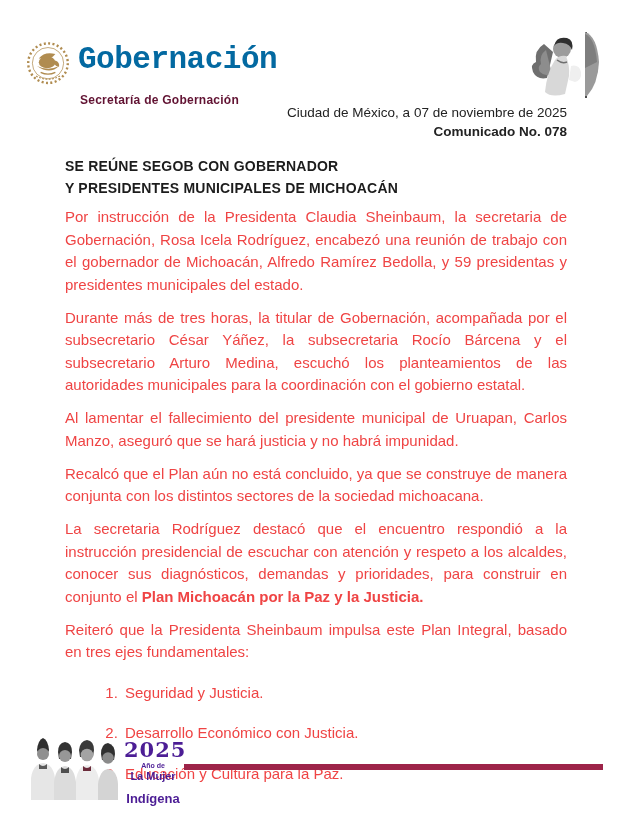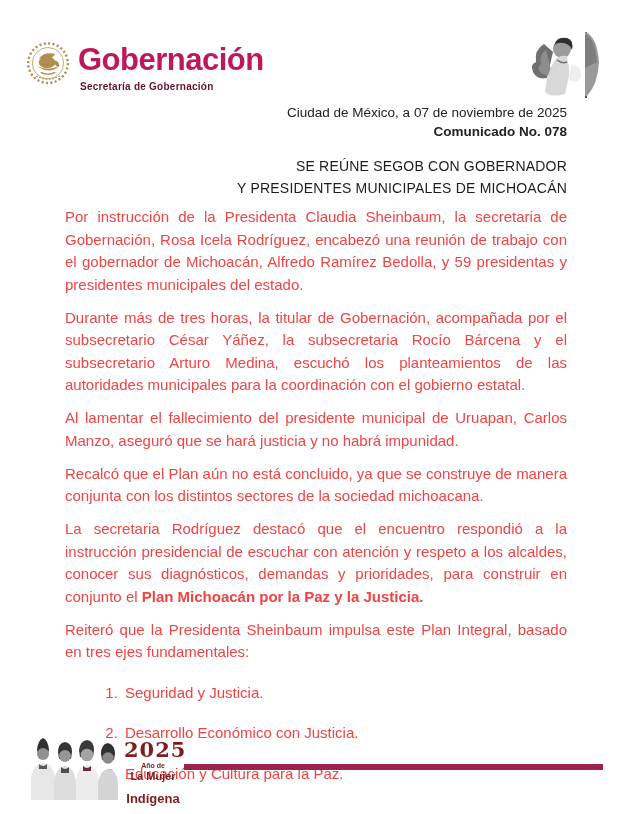--- a/index.html
+++ b/index.html
@@ -12,56 +12,56 @@
     overflow:hidden;
   }
   
   .header-logo{
     position:absolute;left:25px;top:38px;
     display:flex;align-items:flex-start;gap:7px;
   }
   .seal{flex:0 0 auto;}
   .wordmark-block{display:flex;flex-direction:column;padding-top:6px;}
   .wordmark{
-    font-family:Liberation Sans, sans-serif;
+    font-family:Liberation Mono, monospace;
     font-weight:700;font-size:31px;line-height:32px;
-    color:#be185d;letter-spacing:-0.5px;
+    color:#0369a1;letter-spacing:-0.5px;
   }
   .wordmark-sub{
-    font-size:10px;font-weight:700;color:#611232;
-    letter-spacing:0.25px;margin-top:5px;padding-left:2px;
+    font-size:12px;font-weight:700;color:#611232;
+    letter-spacing:0.25px;margin-top:17px;padding-left:2px;
   }
   .corner-art{position:absolute;right:33px;top:26px;}
   
   .meta{
     position:absolute;right:70px;top:103px;
     text-align:right;font-size:13.5px;line-height:19px;
   }
   .meta .comunicado{font-weight:700;}
   
   .doc-title{
     position:absolute;left:65px;right:70px;top:155px;
-    text-align:right;font-weight:400;font-size:14px;
+    text-align:left;font-weight:700;font-size:14px;
     line-height:22px;color:#1c1c1c;letter-spacing:0.2px;
   }
   
   .doc-body{
     position:absolute;left:65px;right:70px;top:206px;
     font-size:15px;line-height:22.5px;text-align:justify;
     color:#ef4444;
   }
   .doc-body p{margin:0 0 10.5px 0;}
   .doc-body b{font-weight:700;}
   .doc-body ol{margin:0;padding-left:39px;}
   .doc-body li{padding-left:3px;margin:18px;}
   
   .footer-art{position:absolute;left:27px;top:736px;}
   .footer-year-block{
     position:absolute;left:124px;top:739px;width:58px;
-    text-align:center;color:#7f1d1d;line-height:1;
+    text-align:center;color:#4c1d95;line-height:1;
   }
   .footer-year{
     font-family:"DejaVu Serif","Liberation Serif",serif;
     font-weight:700;font-size:21px;letter-spacing:1px;
   }
   .footer-anio{font-size:7px;font-weight:700;margin-top:2px;}
   .footer-mujer{font-size:11px;font-weight:700;margin-top:2px;}
   .footer-indigena{font-size:13px;font-weight:700;margin-top:10px;}
   .footer-bar{
     position:absolute;left:184px;top:764px;width:419px;height:6px;

